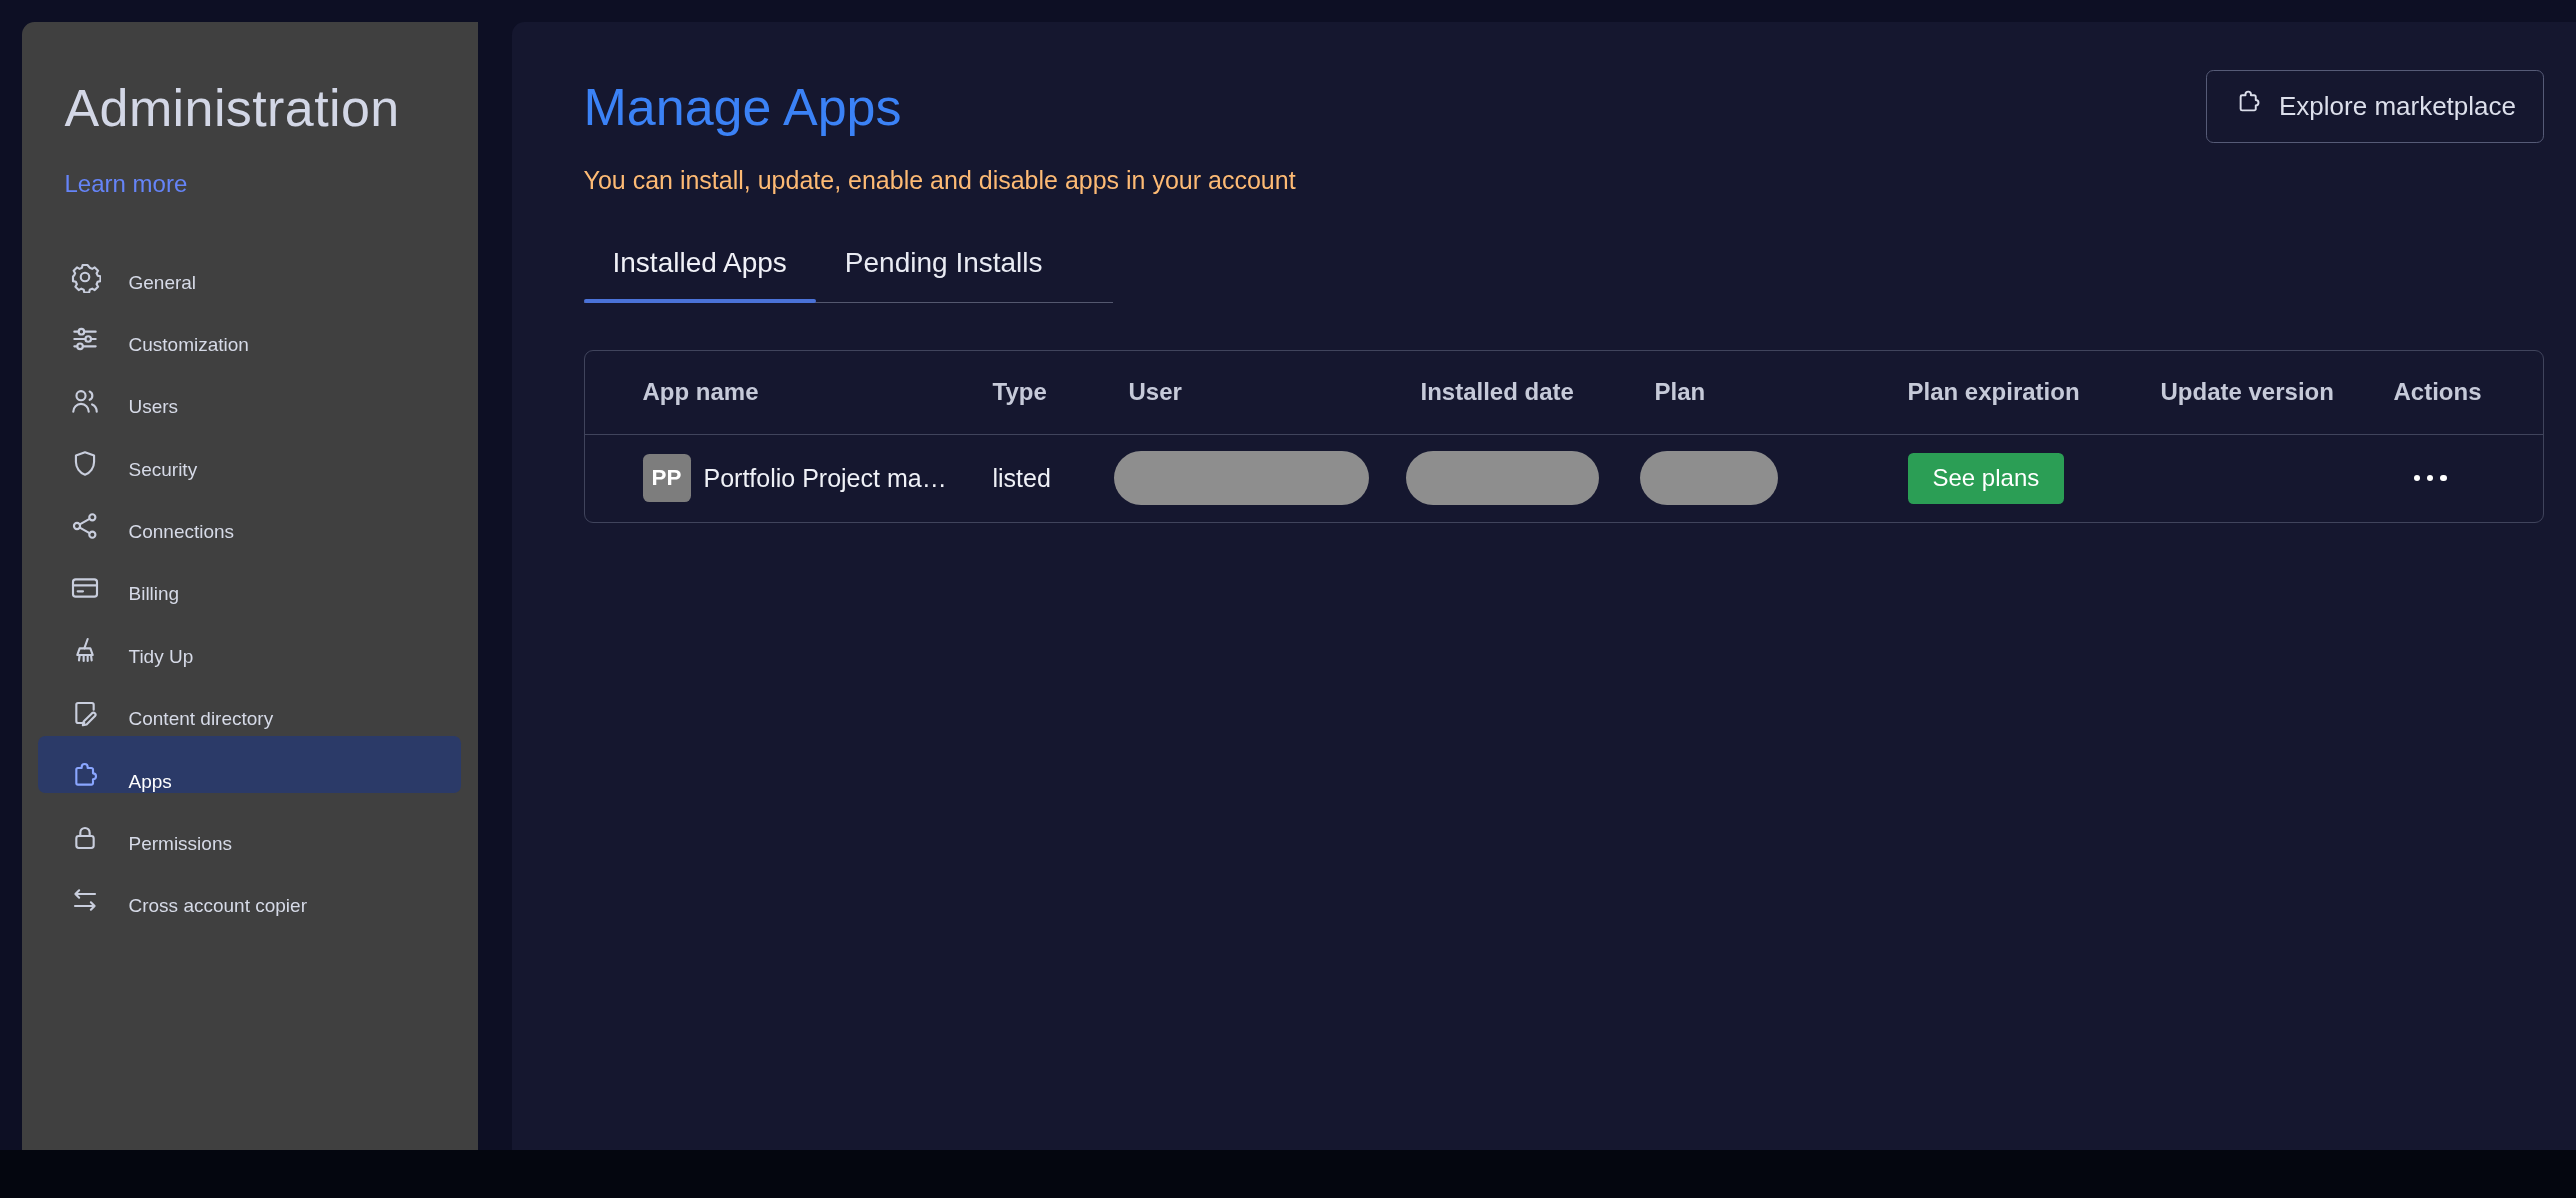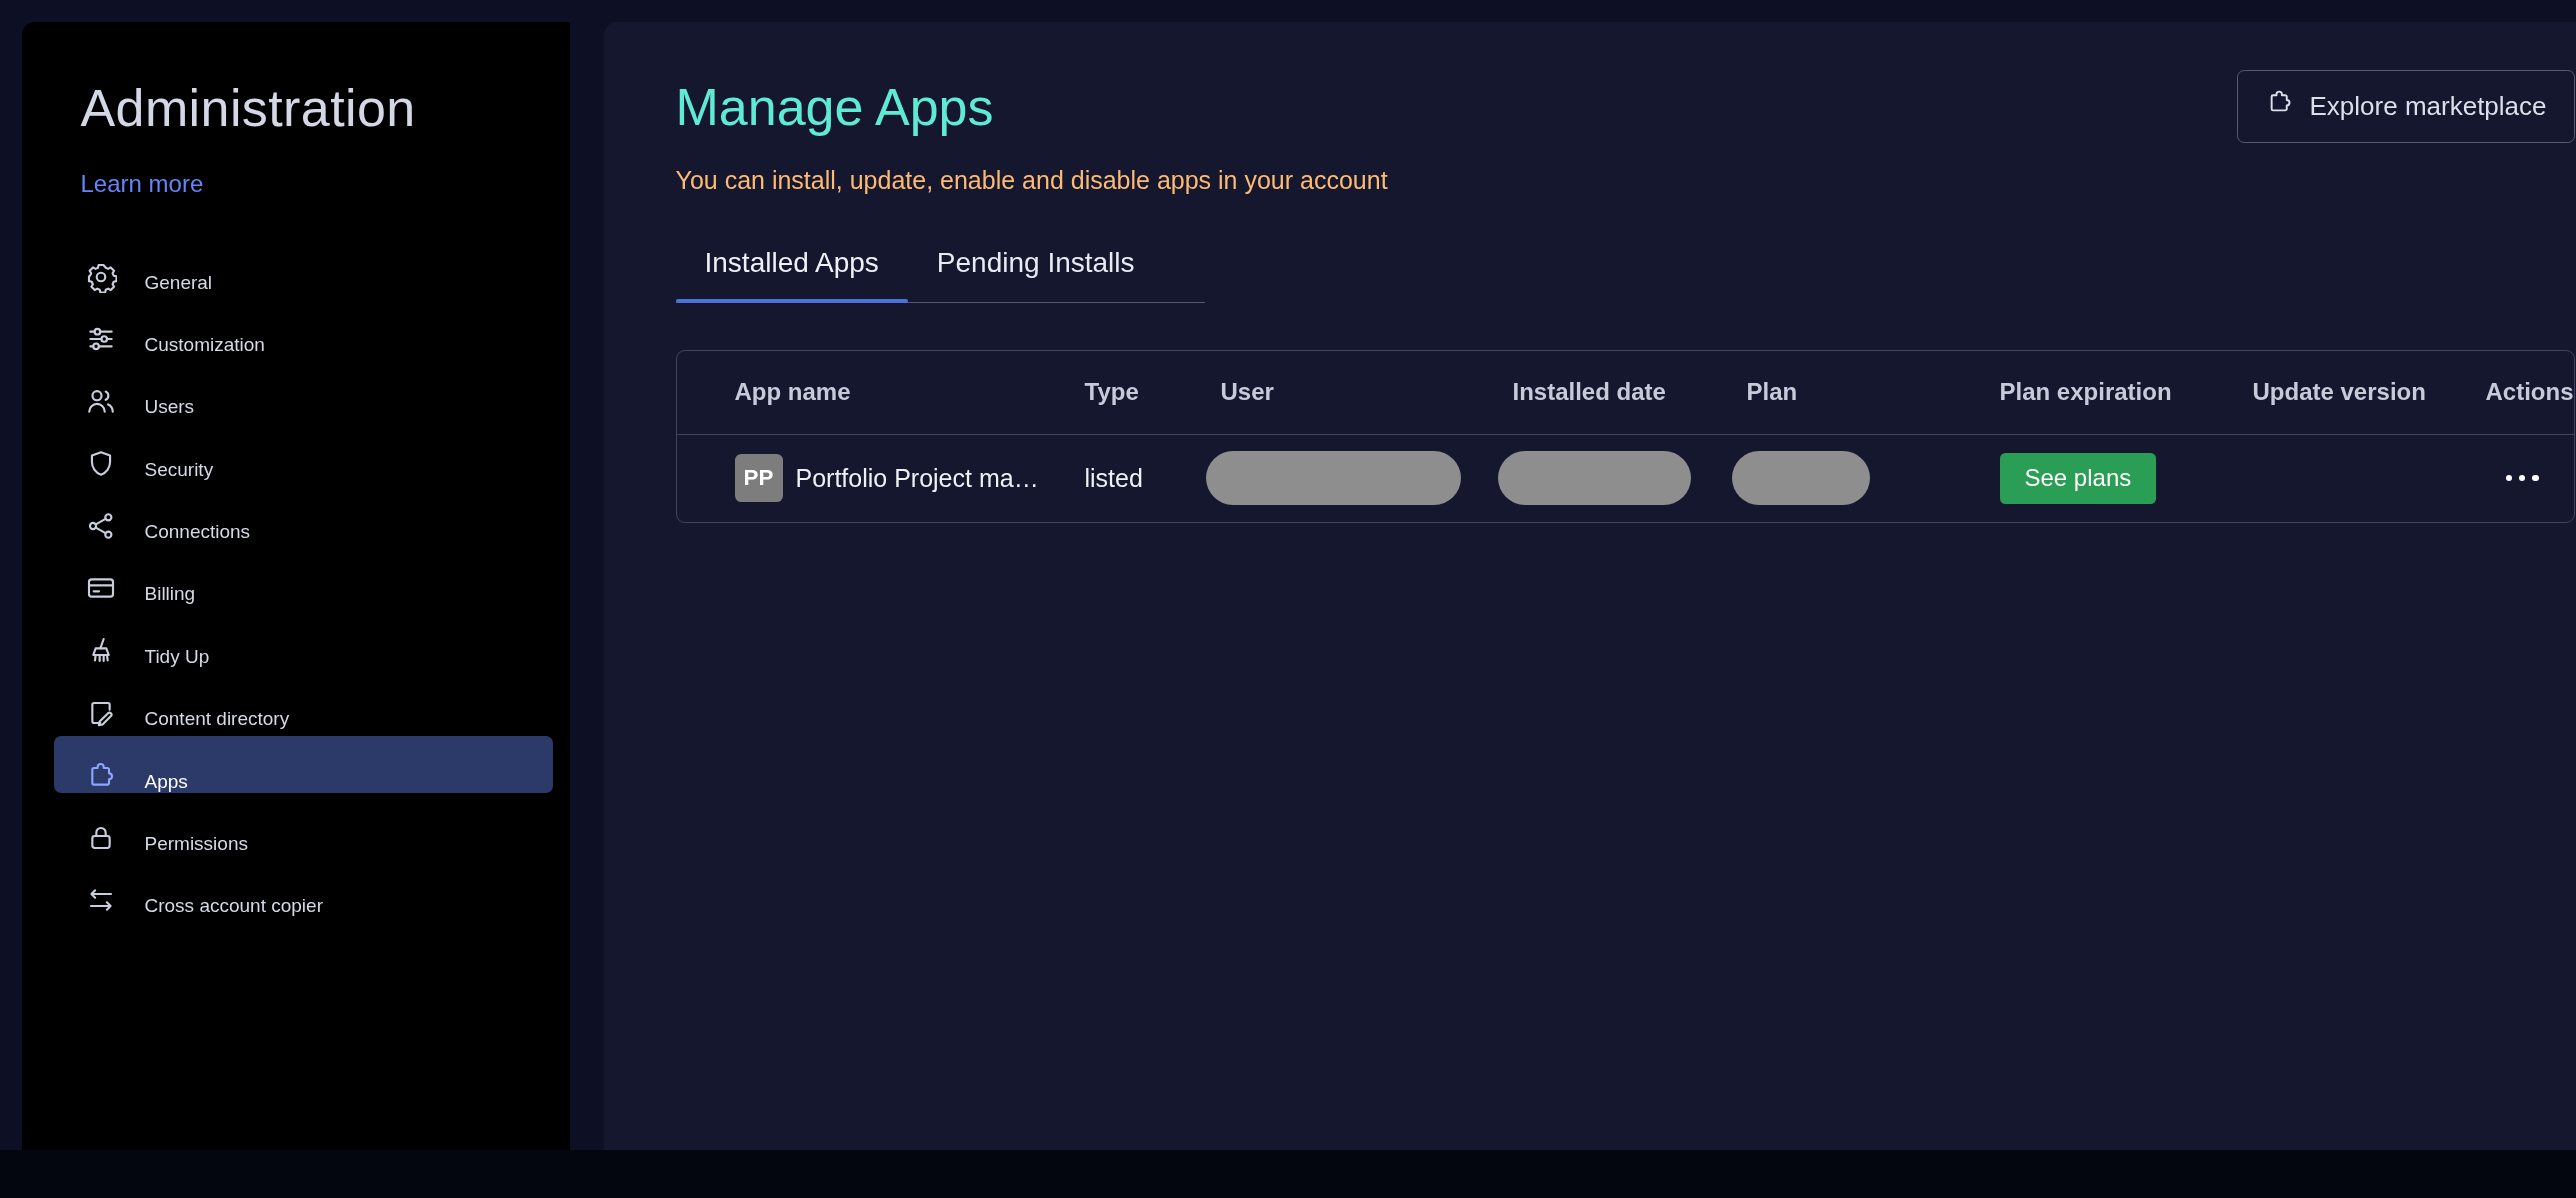--- a/index.html
+++ b/index.html
@@ -14,24 +14,24 @@
   .bottom-strip{
     position:absolute; left:0; right:0; bottom:0; height:48px;
     background:#04060f;
   }
   .app{
     position:absolute; top:21.5px; left:21.5px; right:0; bottom:48px;
     display:flex; gap:34px;
   }
   
   .sidebar{
-    width:548px; flex-shrink:0;
-    background:#000000;
+    width:456px; flex-shrink:0;
+    background:#404040;
     border-radius:12.5px 0 0 0;
-    padding:56px 27px 0 59px;
+    padding:56px 27px 0 43px;
   }
   .sidebar-title{
     font-size:52px; font-weight:400; letter-spacing:0.4px;
     color:#d3d7e6;
   }
   .learn-more{
     display:inline-block; margin-top:32px;
     font-size:24px; color:var(--accent-blue,#6584f8);
     cursor:pointer; text-decoration:none;
   }
@@ -60,21 +60,21 @@
     flex:1; background:#15172f;
     border-radius:12.5px 0 0 0;
     padding:0 32px 0 72px;
   }
   .main-header{
     display:flex; justify-content:space-between; align-items:flex-start;
     margin-top:48px;
   }
   .page-title{
     margin-top:7.2px;
-    font-size:52px; font-weight:400; color:#5eead4;
+    font-size:52px; font-weight:400; color:#3b82f6;
   }
   .page-sub{ margin-top:29px; font-size:25px; color:#fdba74; }
   .explore-btn{
     display:flex; align-items:center; gap:16px;
     height:73px; padding:16px 27px;
     background:transparent;
     border:0.9px solid #565b77; border-radius:7.2px;
     color:#dcdfeb; font-size:26px;
     font-family:"Liberation Sans", sans-serif;
     cursor:pointer;

